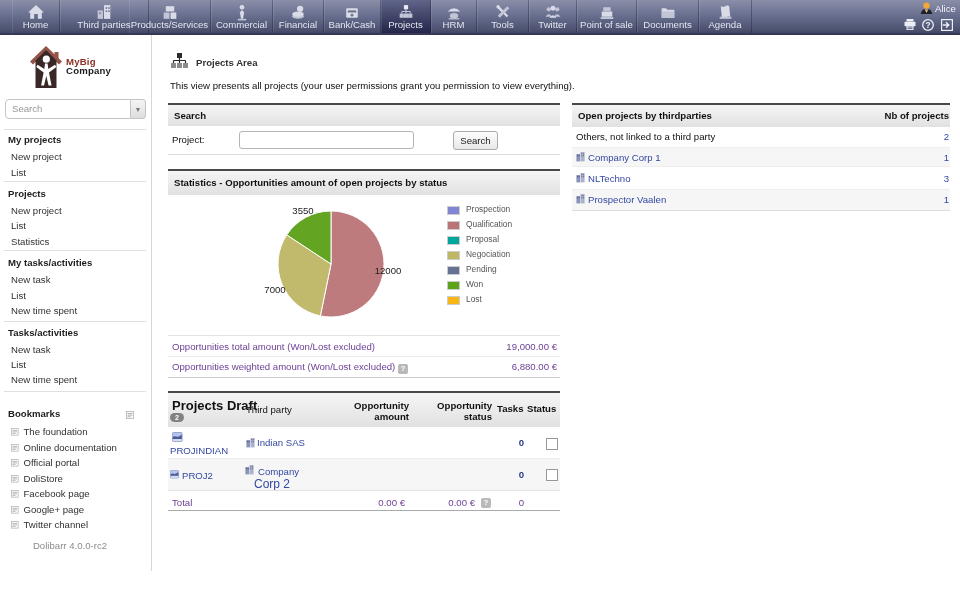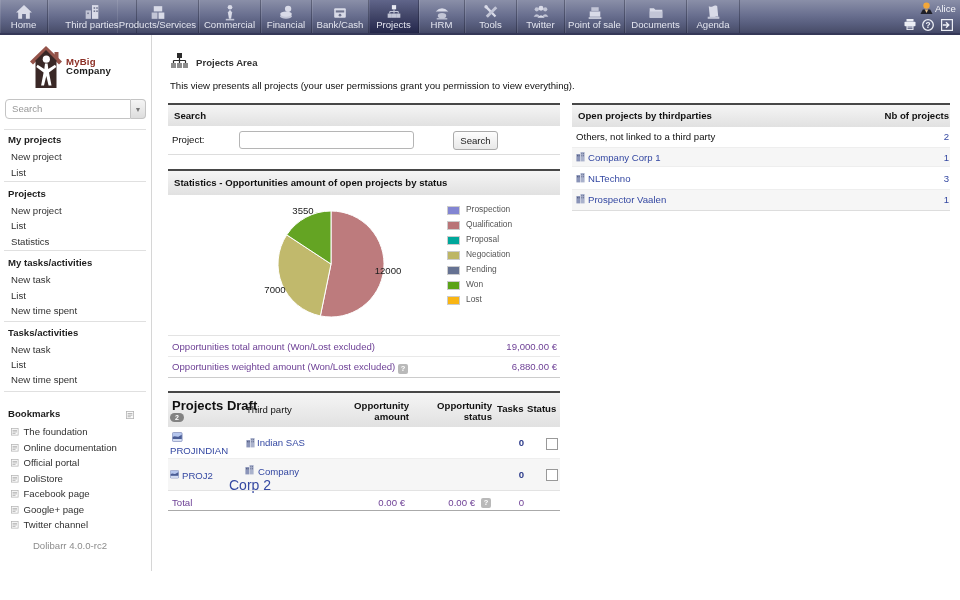--- a/index.html
+++ b/index.html
@@ -4,21 +4,21 @@
 <style>
 * { margin:0; padding:0; box-sizing:border-box; }
 html,body { width:960px; height:600px; background:#fff; font-family:"Liberation Sans", sans-serif; overflow:hidden; position:relative; }
 .abs { position:absolute; }
 
 
 #topbar { position:absolute; top:0; left:0; width:960px; height:35px;
   background:linear-gradient(to bottom, #8a8fa8 0%, #6a7090 45%, #585e7e 72%, #4d526f 90%, #424767 100%);
   border-bottom:2px solid #353857; }
 .mitem { position:absolute; top:0; height:33px; text-align:center; color:#e3e5ef; font-size:9.6px;
-  border-right:1px solid rgba(20,22,40,0.35); box-shadow:inset 1px 0 0 rgba(255,255,255,0.10); }
+  border-right:1px solid rgba(20,22,40,0.35); box-shadow:inset 1px 0 0 rgba(255,255,255,0.10);margin-left:12px; }
 .mitem .lbl { position:absolute; bottom:3px; left:0; right:0; }
 .mitem svg { position:absolute; top:3px; left:50%; margin-left:-10px; width:20px; height:19px; }
 .mitem.active { background:linear-gradient(to bottom, #60658a 0%, #44486a 45%, #32355a 75%, #24274a 100%); }
 #topright { }
 
 
 #sidebar { position:absolute; top:35px; left:0; width:152px; height:536px; border-right:1px solid #d6d6d6; background:#fff; }
 .vsep { position:absolute; left:4px; width:142px; height:1px; background:#e0e0e0; }
 .vhead { position:absolute; left:8px; font-size:9.6px; font-weight:bold; color:#1e1e1e; }
 .vlink { position:absolute; left:11px; font-size:9.6px; color:#303030; }
@@ -342,21 +342,21 @@
       <rect x="0.5" y="3" width="4.5" height="9" fill="#8a94b8"></rect>
       <rect x="5.5" y="0.5" width="5" height="11.5" fill="#aab2cc"></rect>
       <rect x="6.5" y="2" width="1.2" height="1.2" fill="#5a6488"></rect>
       <rect x="8.6" y="2" width="1.2" height="1.2" fill="#5a6488"></rect>
       <rect x="6.5" y="4.5" width="1.2" height="1.2" fill="#5a6488"></rect>
       <rect x="8.6" y="4.5" width="1.2" height="1.2" fill="#5a6488"></rect>
       <rect x="1.3" y="4.5" width="1.2" height="1.2" fill="#404a6e"></rect>
       <rect x="3.2" y="4.5" width="1.2" height="1.2" fill="#404a6e"></rect>
     </svg>
   <a class="abs blue" style="left:258px;top:465.5px;font-size:9.6px">Company</a>
-  <a class="abs blue" style="left:229px;top:476.5px;font-size:14px">Corp 2</a>
+  <a class="abs blue" style="left:254px;top:476.5px;font-size:12px">Corp 2</a>
   <div class="abs" style="left:500px;top:468.5px;width:24px;text-align:right;font-size:9.6px;font-weight:bold;color:#2b3a8a">0</div>
   <div class="cb" style="left:546px;top:469px"></div>
   <div class="abs" style="left:168px;top:490px;width:392px;height:1px;background:#e3e3e3"></div>
 
   <div class="abs purple" style="left:172px;top:496.5px;font-size:9.6px">Total</div>
   <div class="abs purple" style="left:309px;top:496.5px;width:96px;text-align:right;font-size:9.6px">0.00 €</div>
   <div class="abs purple" style="left:379px;top:496.5px;width:96px;text-align:right;font-size:9.6px">0.00 €</div>
   <span class="helpico abs" style="left:481px;top:497.5px">?</span>
   <div class="abs purple" style="left:500px;top:496.5px;width:24px;text-align:right;font-size:9.6px">0</div>
   <div class="abs" style="left:168px;top:510px;width:392px;height:1px;background:#aaa"></div>

